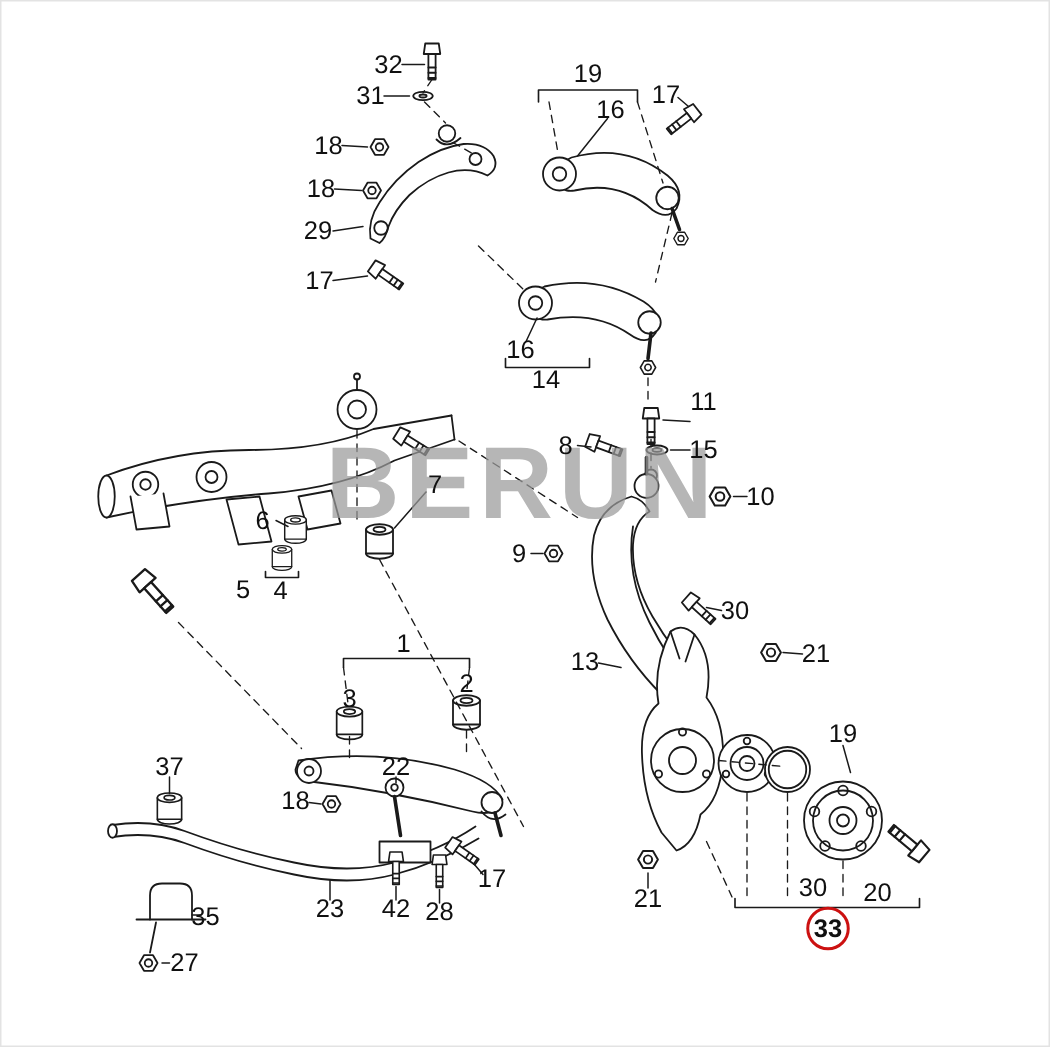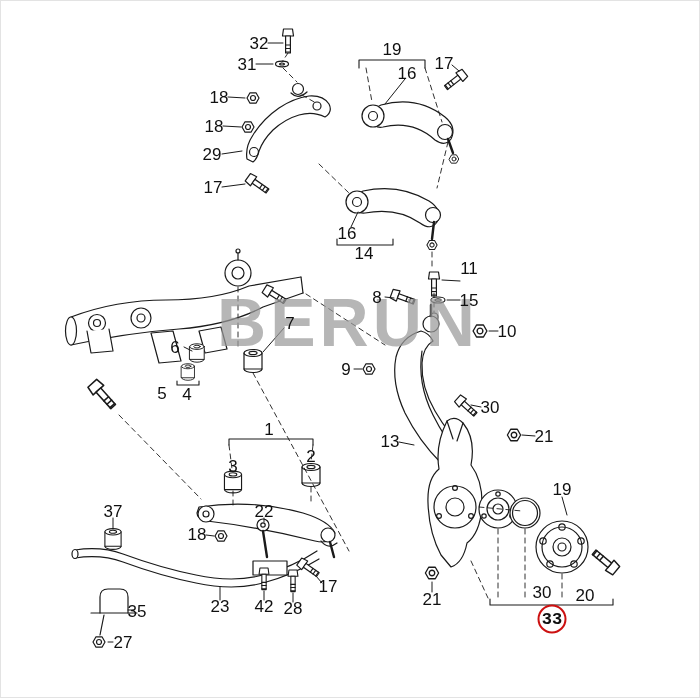--- a/index.html
+++ b/index.html
@@ -15,21 +15,20 @@
   }
   .lbl{
     position:absolute;transform:translate(-50%,-50%);
     font-size:17px;line-height:1;color:#101010;white-space:nowrap;
     z-index:3;
   }
   .lbl.circled{
     width:25px;height:25px;border:2.6px solid var(--highlight,#c00);
     border-radius:50%;display:flex;align-items:center;justify-content:center;
     font-weight:700;
-    font-family:Liberation Mono, monospace;
   }
   .watermark{
     position:absolute;left:347px;top:321px;transform:translate(-50%,-50%);
     font-size:68px;font-weight:700;letter-spacing:4px;
     color:var(--watermark,#9a9a9a);opacity:.72;z-index:2;user-select:none;
     white-space:nowrap;
     text-align:center;
   }
 </style>
 </head>

